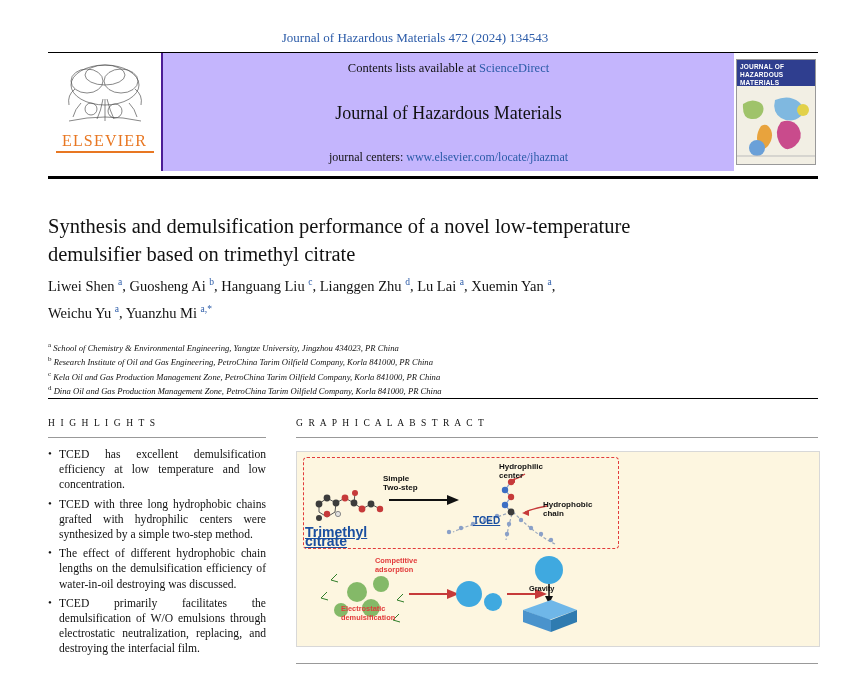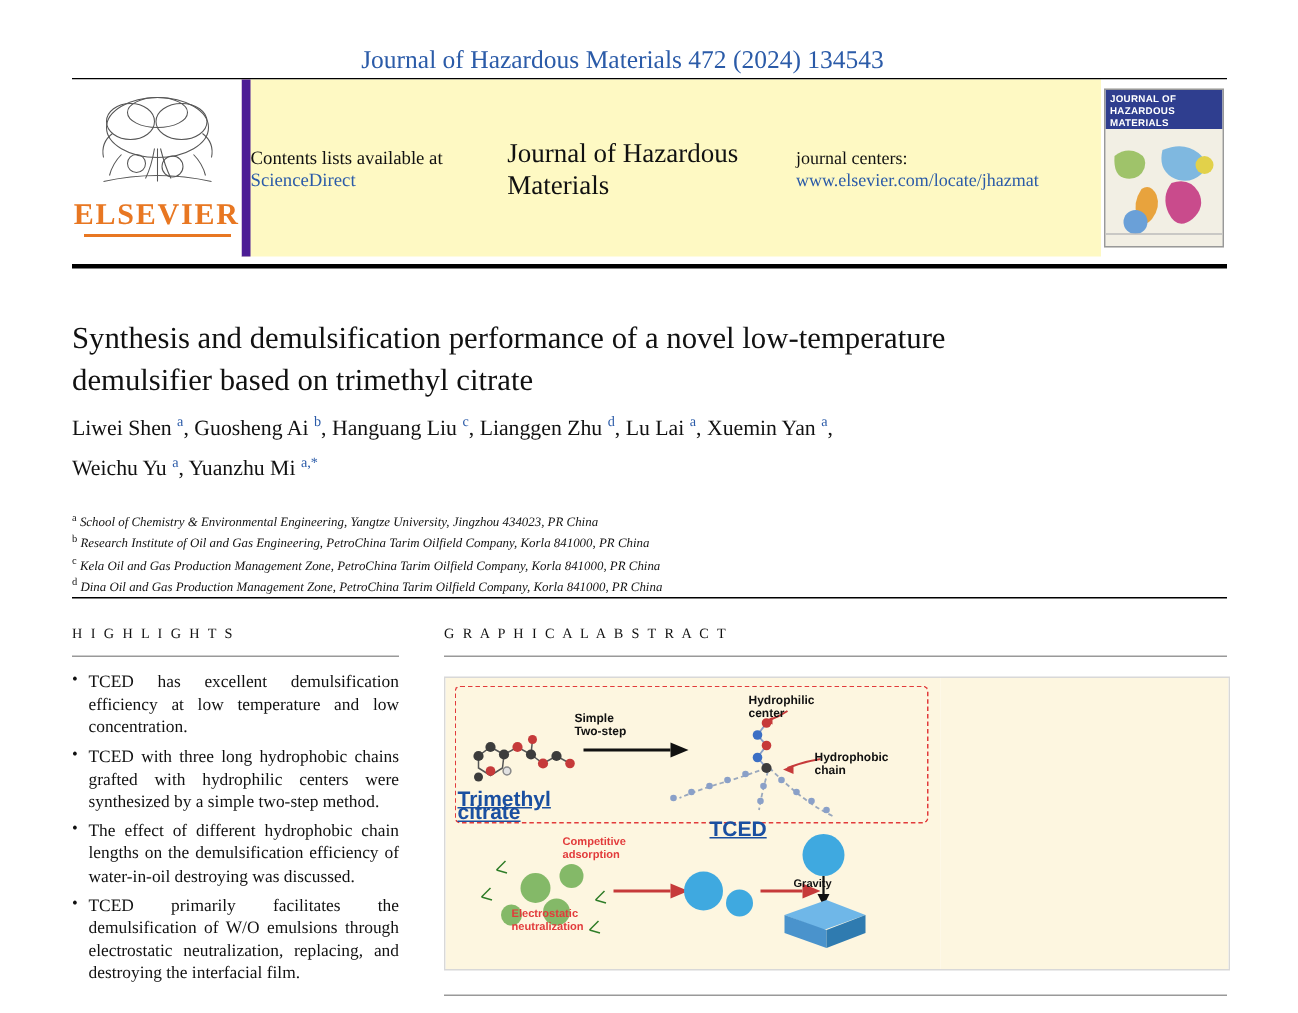--- a/index.html
+++ b/index.html
@@ -21,21 +21,21 @@
     height: 675px;
   }
 
   
   .running-head {
     position: absolute;
     top: 30px;
     left: 0;
     width: 830px;
     text-align: center;
-    font-size: 17px;
+    font-size: 13px;
     color: #2b5ba8;
     font-family: "Liberation Serif", serif;
   }
 
   
   .masthead {
     position: absolute;
     top: 52px;
     left: 48px;
     width: 770px;
@@ -51,41 +51,42 @@
     position: relative;
     background: #fff;
     display: flex;
     flex-direction: column;
     align-items: center;
     justify-content: flex-start;
   }
   .tree-svg { margin-top: 6px; }
   .elsevier-word {
     font-family: "Liberation Serif", serif;
-    font-size: 20px;
+    font-size: 16px;
     letter-spacing: 1.2px;
     color: #e87722;
-    font-weight: bold;
+    font-weight: normal;
     margin-top: 1px;
     text-align: center;
   }
   .elsevier-rule {
     width: 98px;
     height: 2px;
     background: #e87722;
     margin-top: 1px;
   }
   .center-box {
     flex: 1 1 auto;
-    background: #fef9c3;
+    background: #c4b5fd;
     display: flex;
+    flex-direction: column;
     align-items: center;
     justify-content: space-between;
     padding: 8px 0 6px 0;
-    border-left: 6px solid #4c1d95;
+    border-left: 2px solid #4c1d95;
   }
   .contents-line {
     font-size: 12.5px;
     color: #111;
   }
   .contents-line a { color: #2b5ba8; text-decoration: none; }
   .journal-title-big {
     font-size: 18px;
     color: #111;
     font-family: "Liberation Serif", serif;
@@ -267,21 +268,21 @@
     font-family: "Liberation Sans", sans-serif;
     font-weight: bold;
     font-size: 8px;
     line-height: 9px;
     text-align: left;
   }
   .t-simple { left: 86px; top: 22px; color: #111; width: 60px; }
   .t-hydrophilic { left: 202px; top: 10px; color: #111; width: 66px; }
   .t-hydrophobic { left: 246px; top: 48px; color: #111; width: 60px; }
   .t-tmc { left: 8px; top: 76px; color: #1a4fa0; width: 90px; font-size: 14px; text-decoration: underline; }
-  .t-tced { left: 176px; top: 96px; color: #1a4fa0; width: 46px; font-size: 14px; text-decoration: underline; }
+  .t-tced { left: 176px; top: 64px; color: #1a4fa0; width: 46px; font-size: 10px; text-decoration: underline; }
   .t-comp { left: 78px; top: 104px; color: #e23b3b; width: 78px; font-size: 7.4px; }
   .t-elec { left: 44px; top: 152px; color: #e23b3b; width: 86px; font-size: 7.4px; }
   .t-gravity { left: 232px; top: 132px; color: #111; width: 48px; font-size: 7.4px; }
 
   .arrow-svg { position: absolute; left: 0; top: 0; }
   .bottom-rule {
     position: absolute;
     top: 663px;
     left: 296px;
     width: 522px;
@@ -474,21 +475,21 @@
 
         <div class="ga-text t-simple">
           <span>Simple</span><br>
           <span>Two-step</span>
         </div>
         <div class="ga-text t-hydrophilic">Hydrophilic center</div>
         <div class="ga-text t-hydrophobic">Hydrophobic chain</div>
         <div class="ga-text t-tmc">Trimethyl citrate</div>
         <div class="ga-text t-tced">TCED</div>
         <div class="ga-text t-comp">Competitive adsorption</div>
-        <div class="ga-text t-elec">Electrostatic neutralization</div>
+        <div class="ga-text t-elec">Electrostatic demulsification</div>
         <div class="ga-text t-gravity">Gravity</div>
       </div>
 
       <div class="ga-right">
         
       </div>
     </div>
   </div>
 
   <div class="bottom-rule"></div>

